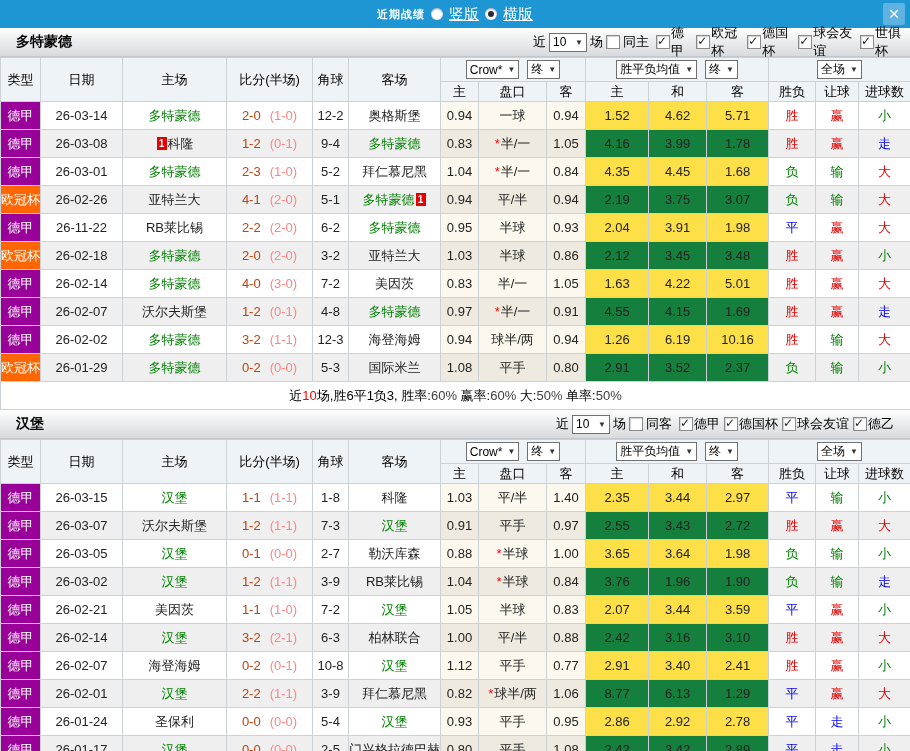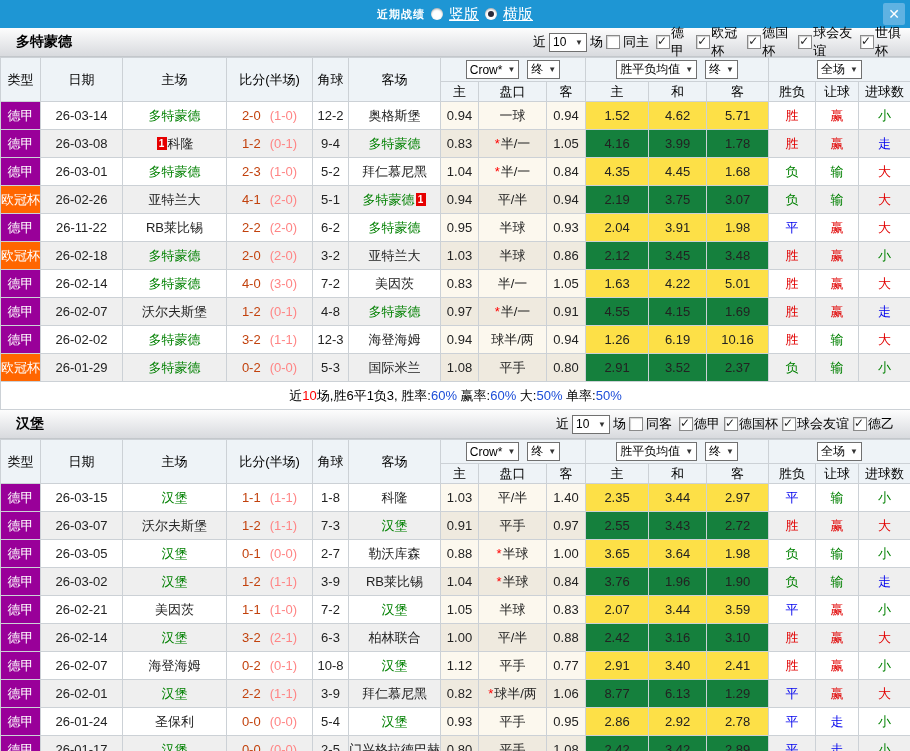--- a/index.html
+++ b/index.html
@@ -58,21 +58,21 @@
   td.type.lt-purple{background:#990099;}
   td.type.lt-orange{background:#ff6600;}
   .gteam{color:#008000;}
   .ft{color:#c2410c;}
   .ht{color:#ff8585;padding-left:9px;}
   .card1{display:inline-block;background:#e60000;color:#fff;font-size:10px;font-weight:bold;
          width:10px;height:13px;line-height:13px;vertical-align:1px;margin:0 1px;}
   .star{color:#ff0000;margin-right:1px;}
   td.res.r{color:#e10000;} td.res.b{color:#0000ee;} td.res.g{color:#008000;}
   td.summary{height:27px;font-size:13px;background:#fff;}
-  .sk{color:#000;} .sr{color:#ff0000;} .sb{color:#1d4ed8;}
+  .sk{color:#000;} .sr{color:#ff0000;} .sb{color:#404040;}
 </style>
 </head>
 <body>
 
 <div class="titlebar">
   <span class="title">近期战绩</span>
   <span class="radio"></span>
   <span class="radio-label">竖版</span>
   <span class="radio on"></span>
   <span class="radio-label">横版</span>

